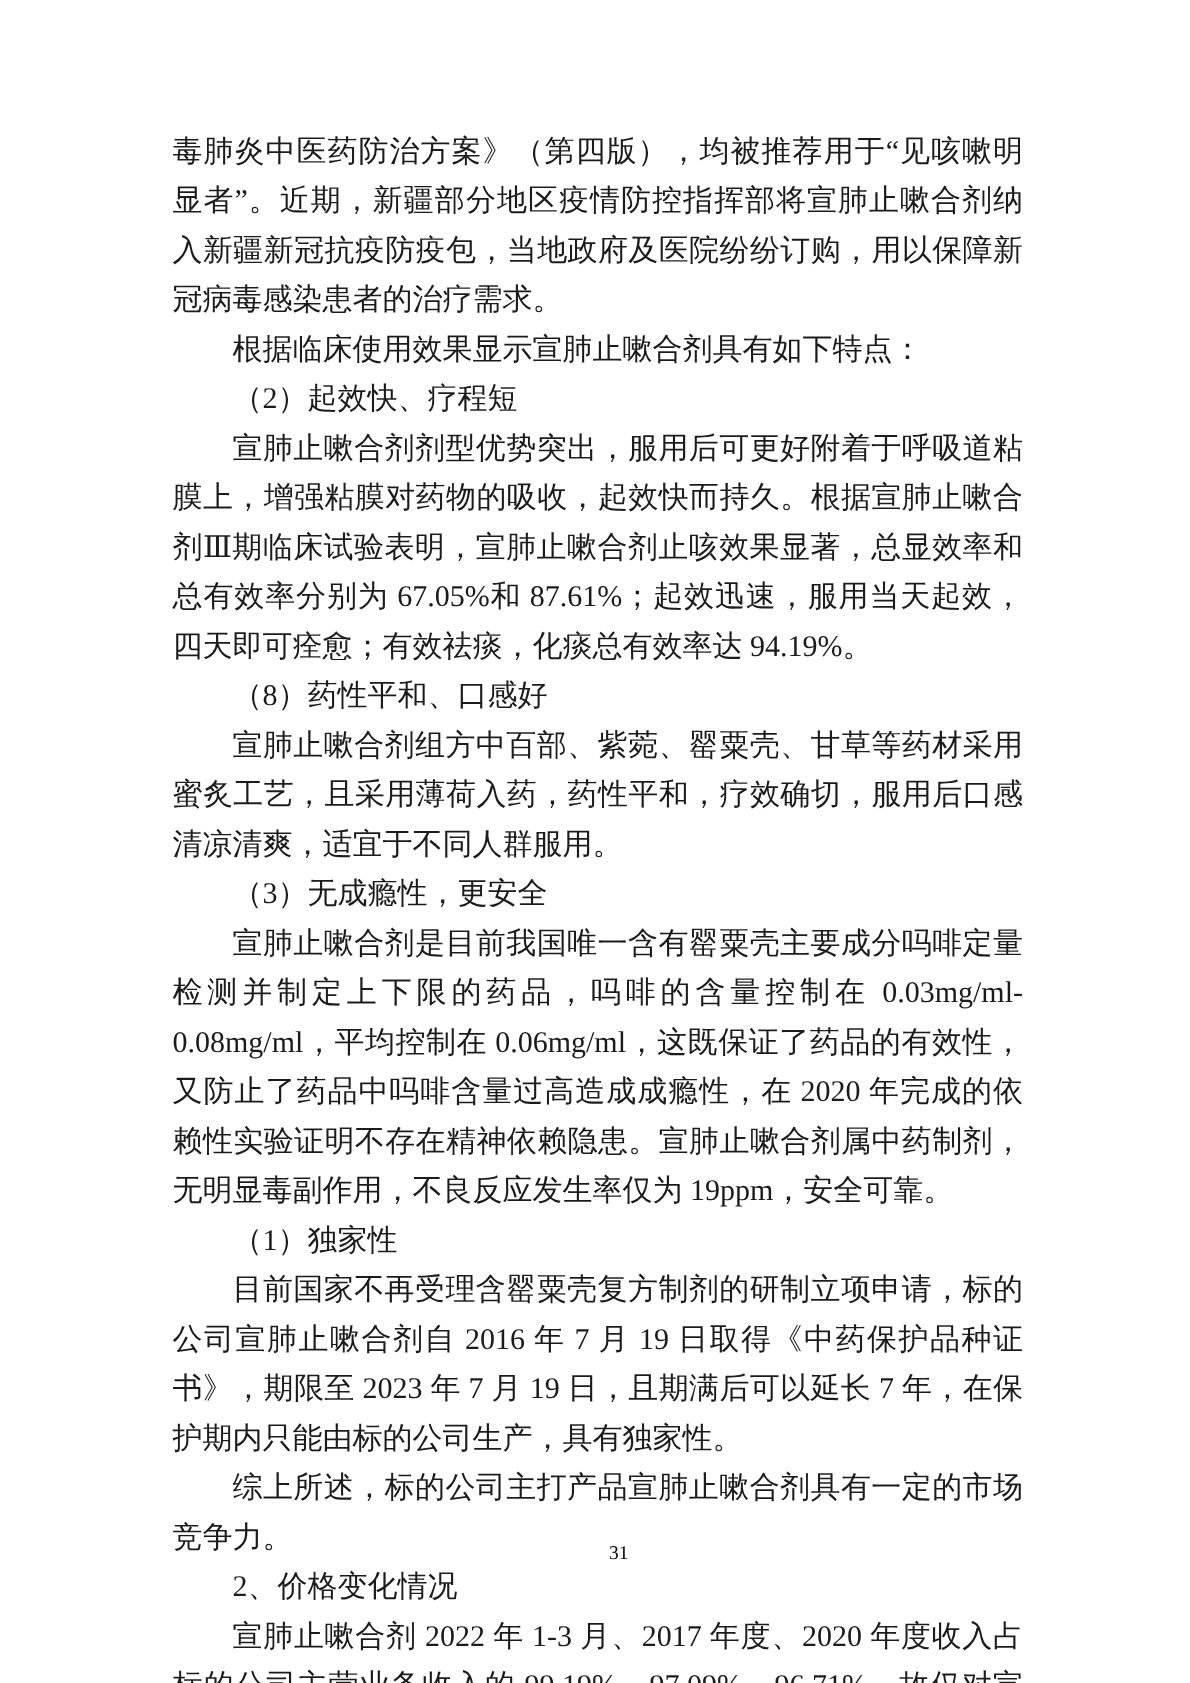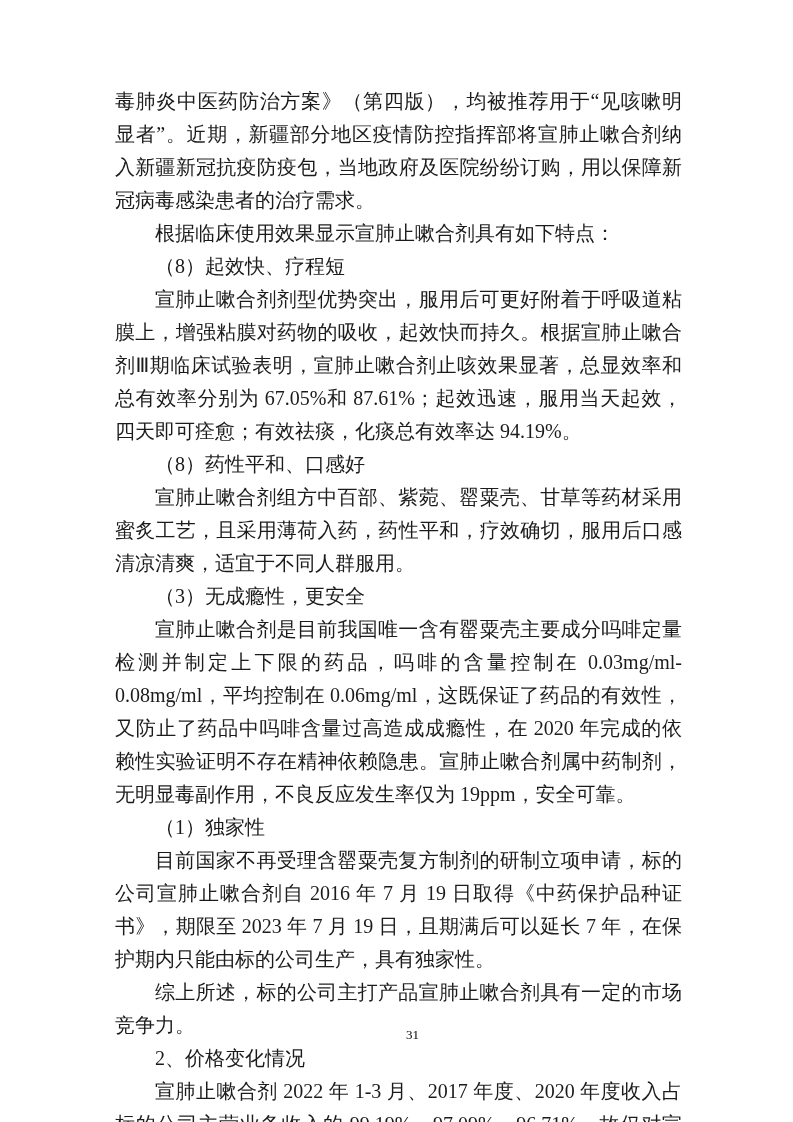--- a/index.html
+++ b/index.html
@@ -25,21 +25,20 @@
     line-height: 33px;
     text-align: justify;
     text-justify: inter-character;
   }
   .content p {
     margin: 0;
     padding: 0;
   }
   p.indent {
     text-indent: 2em;
-    font-family: Liberation Serif, serif;
   }
   p.align-right {
     text-align: right;
   }
   .footer {
     position: absolute;
     left: 16px;
     top: 1027px;
     width: 100%;
     text-align: center;
@@ -48,21 +47,21 @@
     color: #000000;
   }
 </style>
 </head>
 <body>
 
 <div class="page">
   <div class="content">
     <p>毒肺炎中医药防治方案》（第四版），均被推荐用于“见咳嗽明显者”。近期，新疆部分地区疫情防控指挥部将宣肺止嗽合剂纳入新疆新冠抗疫防疫包，当地政府及医院纷纷订购，用以保障新冠病毒感染患者的治疗需求。</p>
     <p class="indent">根据临床使用效果显示宣肺止嗽合剂具有如下特点：</p>
-    <p class="indent">（8）起效快、疗程短</p>
+    <p class="indent">（2）起效快、疗程短</p>
     <p class="indent">宣肺止嗽合剂剂型优势突出，服用后可更好附着于呼吸道粘膜上，增强粘膜对药物的吸收，起效快而持久。根据宣肺止嗽合剂Ⅲ期临床试验表明，宣肺止嗽合剂止咳效果显著，总显效率和总有效率分别为 67.05%和 87.61%；起效迅速，服用当天起效，四天即可痊愈；有效祛痰，化痰总有效率达 94.19%。</p>
     <p class="indent">（8）药性平和、口感好</p>
     <p class="indent">宣肺止嗽合剂组方中百部、紫菀、罂粟壳、甘草等药材采用蜜炙工艺，且采用薄荷入药，药性平和，疗效确切，服用后口感清凉清爽，适宜于不同人群服用。</p>
     <p class="indent">（3）无成瘾性，更安全</p>
     <p class="indent">宣肺止嗽合剂是目前我国唯一含有罂粟壳主要成分吗啡定量检测并制定上下限的药品，吗啡的含量控制在 0.03mg/ml-0.08mg/ml，平均控制在 0.06mg/ml，这既保证了药品的有效性，又防止了药品中吗啡含量过高造成成瘾性，在 2020 年完成的依赖性实验证明不存在精神依赖隐患。宣肺止嗽合剂属中药制剂，无明显毒副作用，不良反应发生率仅为 19ppm，安全可靠。</p>
     <p class="indent">（1）独家性</p>
     <p class="indent">目前国家不再受理含罂粟壳复方制剂的研制立项申请，标的公司宣肺止嗽合剂自 2016 年 7 月 19 日取得《中药保护品种证书》，期限至 2023 年 7 月 19 日，且期满后可以延长 7 年，在保护期内只能由标的公司生产，具有独家性。</p>
     <p class="indent">综上所述，标的公司主打产品宣肺止嗽合剂具有一定的市场竞争力。</p>
     <p class="indent">2、价格变化情况</p>
     <p class="indent">宣肺止嗽合剂 2022 年 1-3 月、2017 年度、2020 年度收入占标的公司主营业务收入的 99.19%、97.09%、96.71%，故仅对宣肺止嗽合剂的主要规格各期的平均销售价格变化进行分析。</p>

